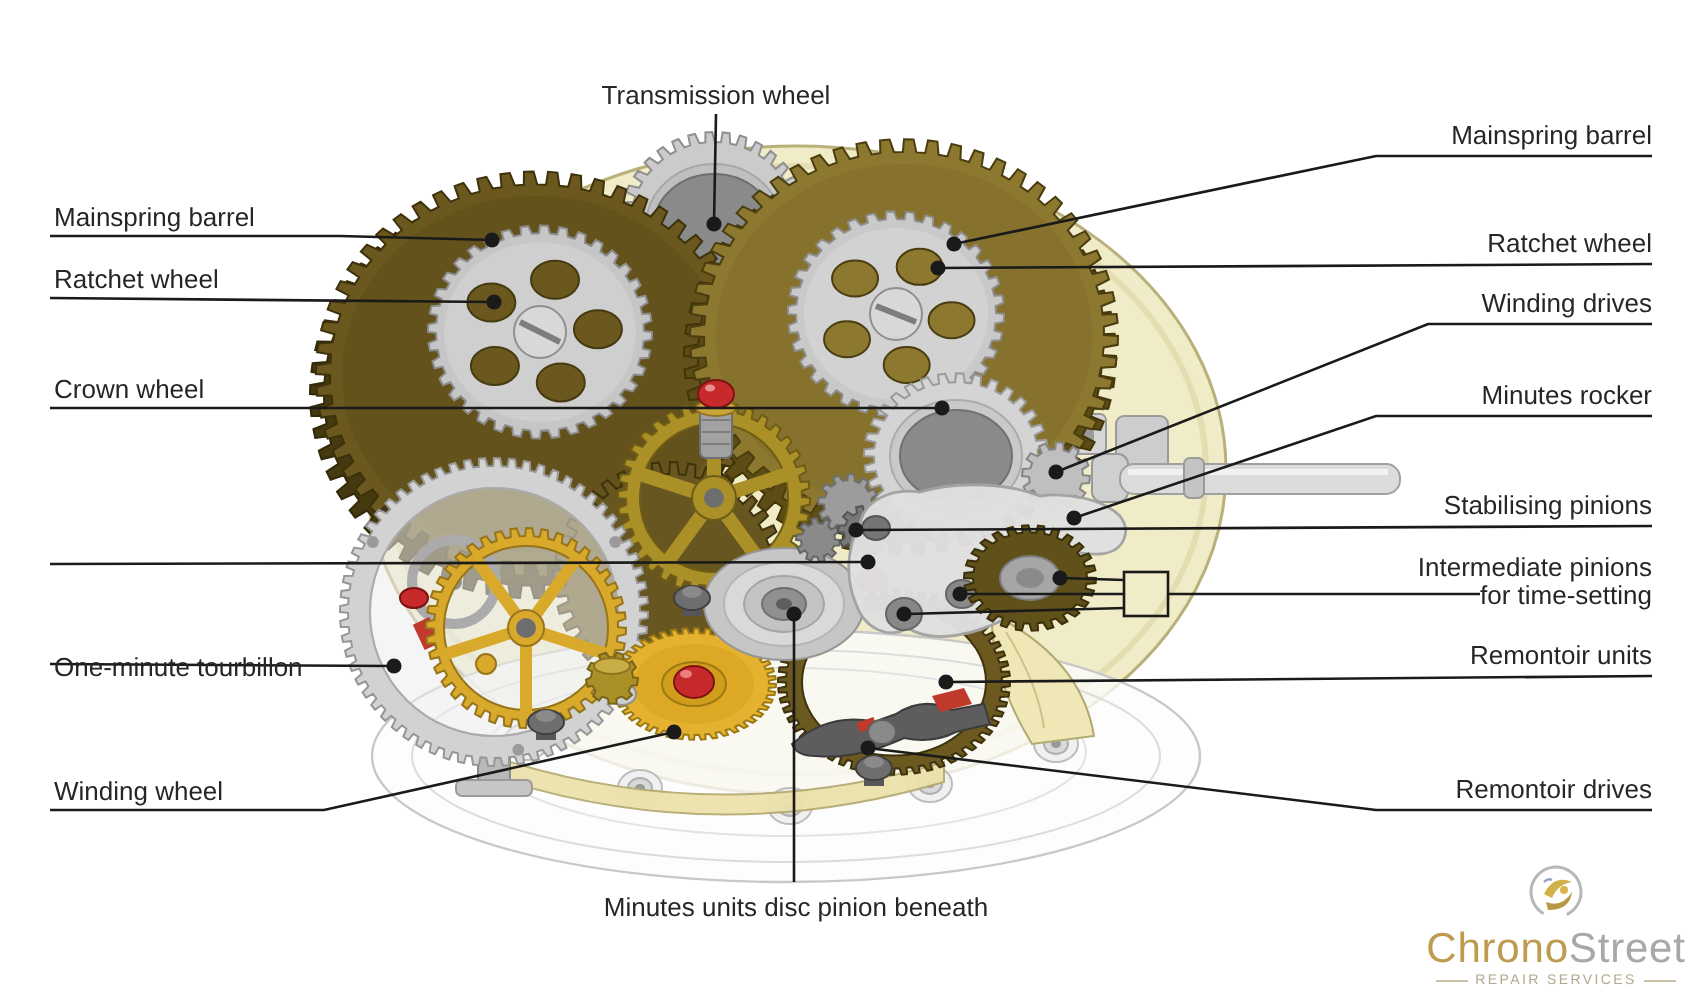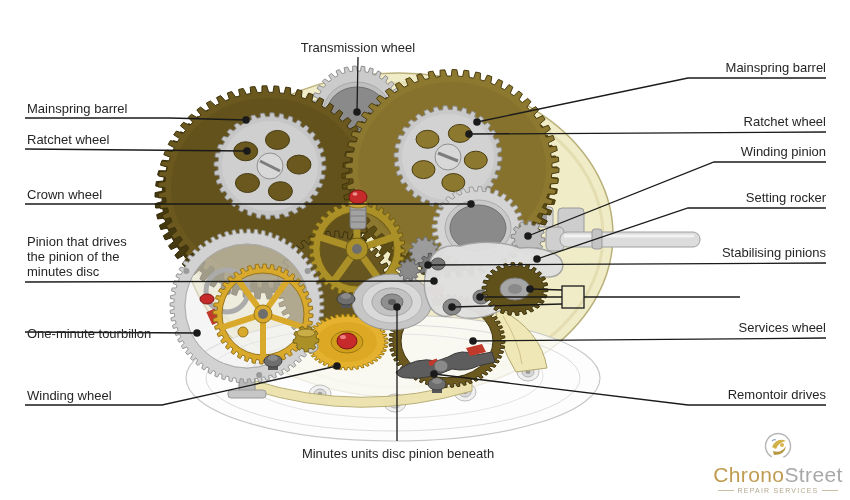--- a/index.html
+++ b/index.html
@@ -253,36 +253,35 @@
         <circle cx="434" cy="374" r="3.8" fill="#1a1a1a"></circle>
         <rect x="562" y="286" width="22" height="22" fill="none" stroke="#1a1a1a" stroke-width="1.3"></rect>
       </g>
     </svg>
 
   <div class="lbl-c" style="left:288px;top:40px;width:140px">Transmission wheel</div>
 
   <div class="lbl" style="top:101px">Mainspring barrel</div>
   <div class="lbl" style="top:132px">Ratchet wheel</div>
   <div class="lbl" style="top:187px">Crown wheel</div>
-  <div class="lbl" style="top:234px">
-    <div>Pinion that drives</div>
-    <div>the pinion of the</div>
-    <div>minutes disc</div>
-  </div>
   <div class="lbl" style="top:326px">One-minute tourbillon</div>
   <div class="lbl" style="top:388px">Winding wheel</div>
 
   <div class="lbl-c" style="left:278px;top:446px;width:240px">Minutes units disc pinion beneath</div>
 
   <div class="lbl-r" style="top:61px">Mainspring barrel</div>
   <div class="lbl-r" style="top:115px">Ratchet wheel</div>
-  <div class="lbl-r" style="top:145px">Winding pinion</div>
-  <div class="lbl-r" style="top:191px">Setting rocker</div>
+  <div class="lbl-r" style="top:145px">Winding drives</div>
+  <div class="lbl-r" style="top:191px">Minutes rocker</div>
   <div class="lbl-r" style="top:246px">Stabilising pinions</div>
-  <div class="lbl-r" style="top:321px">Services wheel</div>
+  <div class="lbl-r" style="top:277px">
+    <div>Intermediate pinions</div>
+    <div>for time-setting</div>
+  </div>
+  <div class="lbl-r" style="top:321px">Remontoir units</div>
   <div class="lbl-r" style="top:388px">Remontoir drives</div>
 
   <div class="logo">
     <svg class="emblem" width="36" height="34" viewBox="0 0 36 34">
       <circle cx="18" cy="16" r="12.5" fill="none" stroke="#b8b8b8" stroke-width="1.5" stroke-dasharray="66 13" transform="rotate(120 18 16)"></circle>
       <path d="M 12 17 Q 17 7 26 11 Q 19 12 16 19 Z" fill="#c9a227" opacity="0.85"></path>
       <path d="M 13 21 Q 21 24 26 16 Q 25 25 14 25 Z" fill="#b08d2f" opacity="0.9"></path>
       <circle cx="22" cy="15" r="2" fill="#d8b44a"></circle>
       <path d="M 12 11 Q 14 9 16 10" stroke="#8fa3b8" stroke-width="1.2" fill="none"></path>
     </svg>

